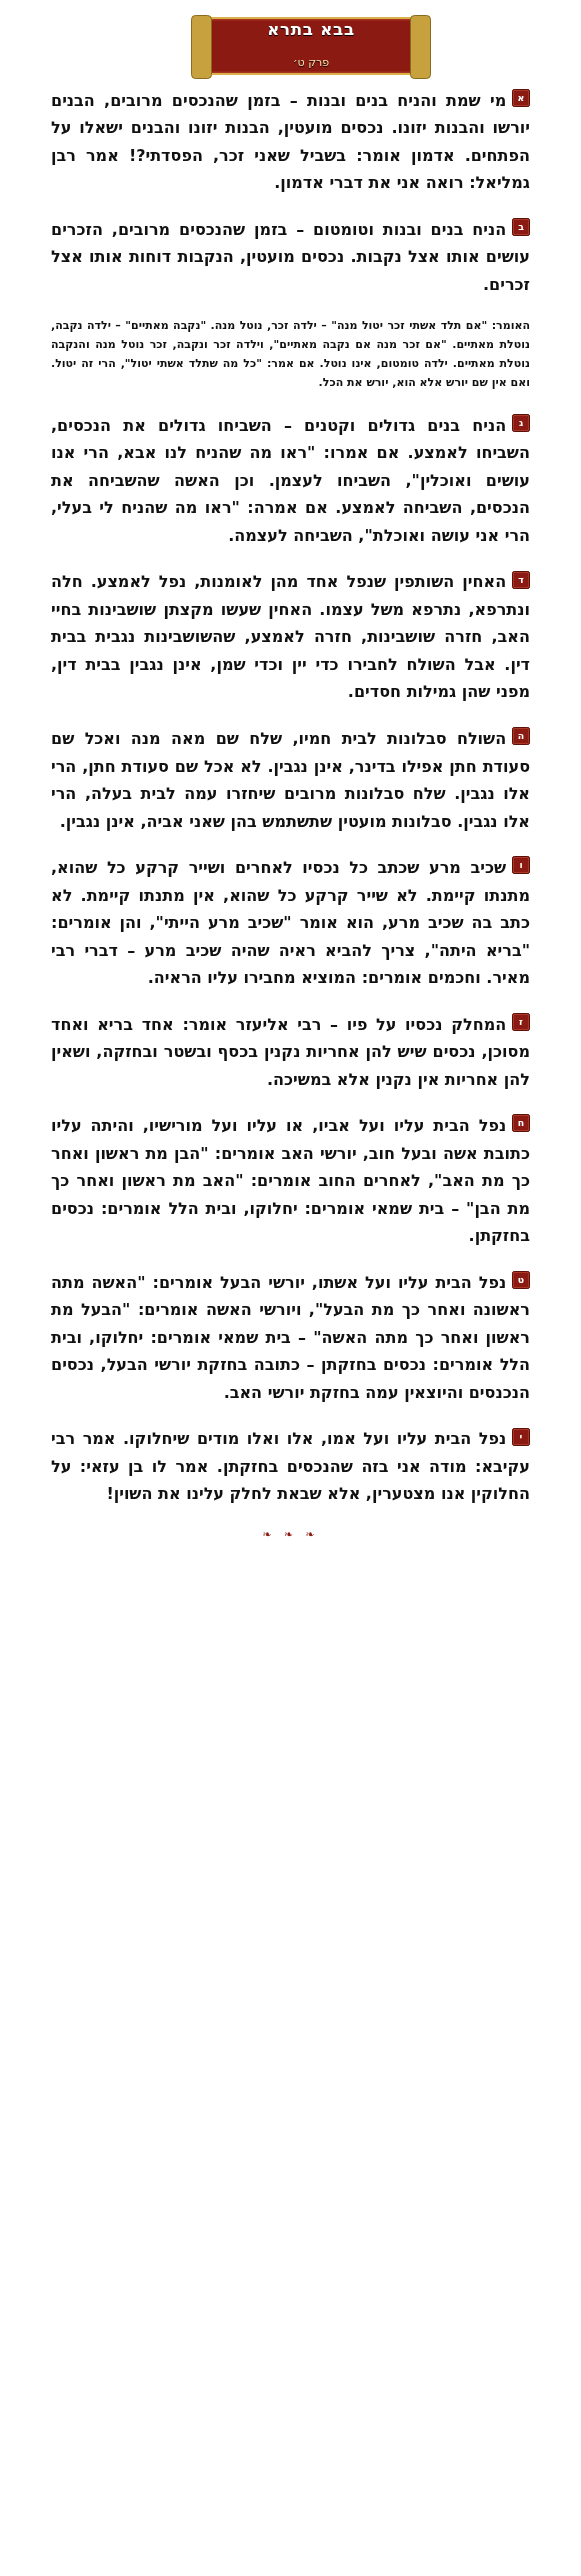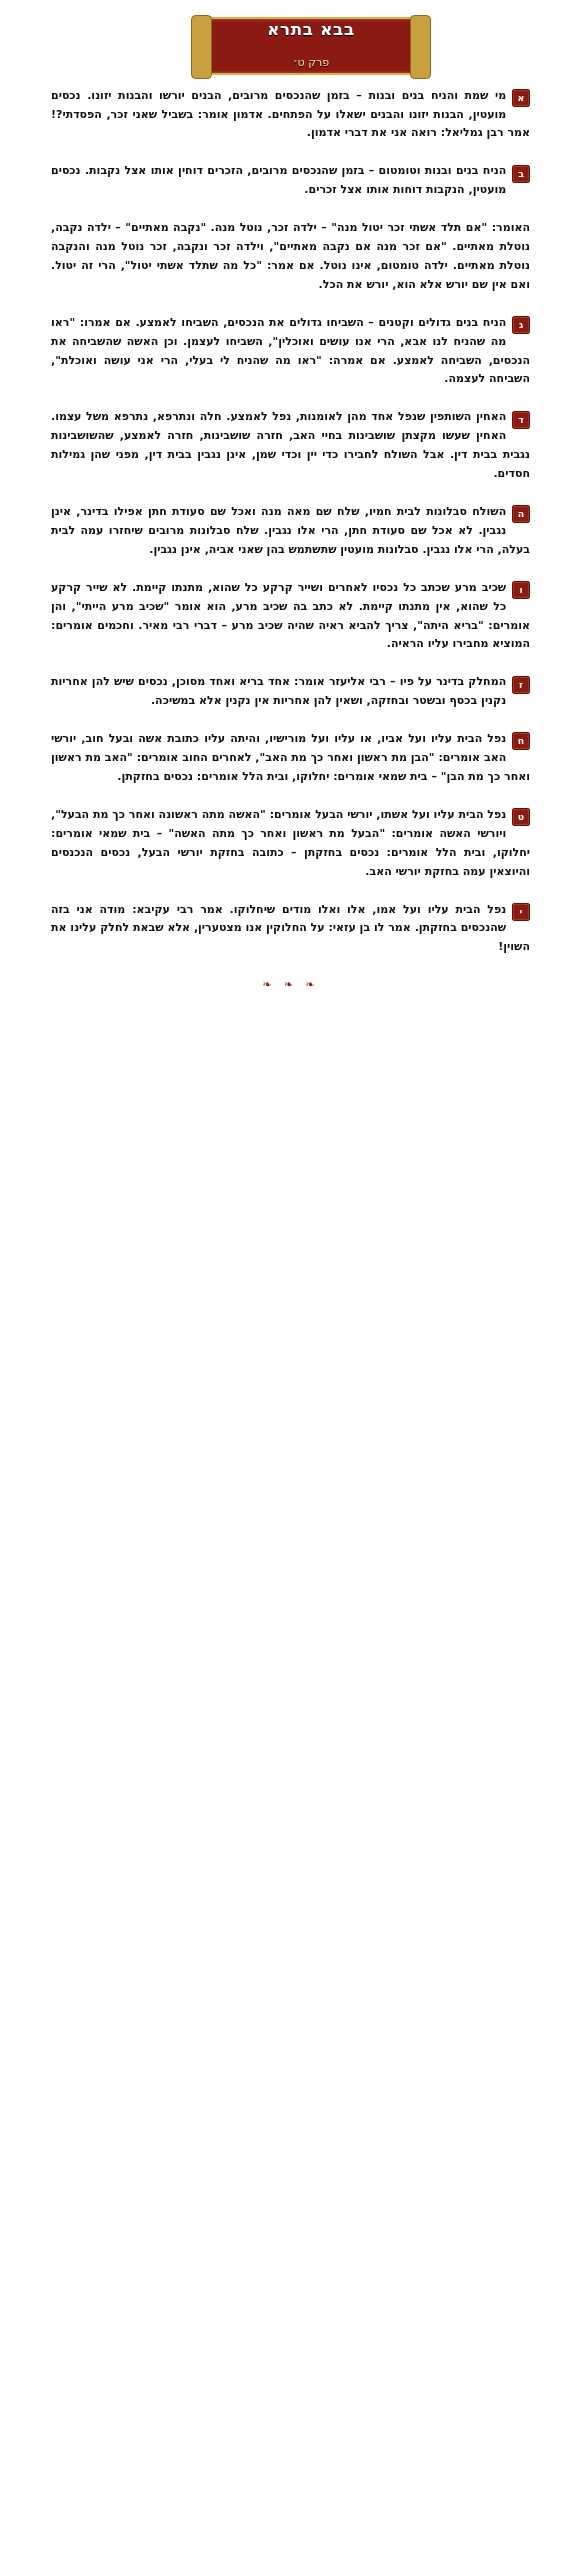--- a/index.html
+++ b/index.html
@@ -82,21 +82,21 @@
     width: 479px;
     margin: 11.6px auto 0 auto;
   }
   .mishnah {
     position: relative;
     margin: 0 0 19px 0;
     padding-right: 0;
     display: block;
   }
   .mishnah-inner {
-    font-size: 11px;
+    font-size: 16px;
     line-height: 1.72;
     text-align: justify;
     text-align-last: right;
     color: #111111;
     font-weight: bold;
   }
   .letter-box {
     float: right;
     width: 16px;
     height: 16px;
@@ -147,21 +147,21 @@
 
   <div class="content">
 
     <div class="mishnah">
       <span class="letter-box">א</span>
       <div class="mishnah-inner">מי שמת והניח בנים ובנות – בזמן שהנכסים מרובים, הבנים יורשו והבנות יזונו. נכסים מועטין, הבנות יזונו והבנים ישאלו על הפתחים. אדמון אומר: בשביל שאני זכר, הפסדתי?! אמר רבן גמליאל: רואה אני את דברי אדמון.</div>
     </div>
 
     <div class="mishnah">
       <span class="letter-box">ב</span>
-      <div class="mishnah-inner">הניח בנים ובנות וטומטום – בזמן שהנכסים מרובים, הזכרים דוחין אותו אצל נקבות. נכסים מועטין, הנקבות דוחות אותו אצל זכרים.</div>
+      <div class="mishnah-inner">הניח בנים ובנות וטומטום – בזמן שהנכסים מרובים, הזכרים עושים אותו אצל נקבות. נכסים מועטין, הנקבות דוחות אותו אצל זכרים.</div>
     </div>
 
     <div class="para">האומר: "אם תלד אשתי זכר יטול מנה" – ילדה זכר, נוטל מנה. "נקבה מאתיים" – ילדה נקבה, נוטלת מאתיים. "אם זכר מנה אם נקבה מאתיים", וילדה זכר ונקבה, זכר נוטל מנה והנקבה נוטלת מאתיים. ילדה טומטום, אינו נוטל. אם אמר: "כל מה שתלד אשתי יטול", הרי זה יטול. ואם אין שם יורש אלא הוא, יורש את הכל.</div>
 
     <div class="mishnah">
       <span class="letter-box">ג</span>
       <div class="mishnah-inner">הניח בנים גדולים וקטנים – השביחו גדולים את הנכסים, השביחו לאמצע. אם אמרו: "ראו מה שהניח לנו אבא, הרי אנו עושים ואוכלין", השביחו לעצמן. וכן האשה שהשביחה את הנכסים, השביחה לאמצע. אם אמרה: "ראו מה שהניח לי בעלי, הרי אני עושה ואוכלת", השביחה לעצמה.</div>
     </div>
 
     <div class="mishnah">
@@ -174,21 +174,21 @@
       <div class="mishnah-inner">השולח סבלונות לבית חמיו, שלח שם מאה מנה ואכל שם סעודת חתן אפילו בדינר, אינן נגבין. לא אכל שם סעודת חתן, הרי אלו נגבין. שלח סבלונות מרובים שיחזרו עמה לבית בעלה, הרי אלו נגבין. סבלונות מועטין שתשתמש בהן שאני אביה, אינן נגבין.</div>
     </div>
 
     <div class="mishnah">
       <span class="letter-box">ו</span>
       <div class="mishnah-inner">שכיב מרע שכתב כל נכסיו לאחרים ושייר קרקע כל שהוא, מתנתו קיימת. לא שייר קרקע כל שהוא, אין מתנתו קיימת. לא כתב בה שכיב מרע, הוא אומר "שכיב מרע הייתי", והן אומרים: "בריא היתה", צריך להביא ראיה שהיה שכיב מרע – דברי רבי מאיר. וחכמים אומרים: המוציא מחבירו עליו הראיה.</div>
     </div>
 
     <div class="mishnah">
       <span class="letter-box">ז</span>
-      <div class="mishnah-inner">המחלק בדינר על פיו – רבי אליעזר אומר: אחד בריא ואחד מסוכן, נכסים שיש להן אחריות נקנין בכסף ובשטר ובחזקה, ושאין להן אחריות אין נקנין אלא במשיכה.</div>
+      <div class="mishnah-inner">המחלק נכסיו על פיו – רבי אליעזר אומר: אחד בריא ואחד מסוכן, נכסים שיש להן אחריות נקנין בכסף ובשטר ובחזקה, ושאין להן אחריות אין נקנין אלא במשיכה.</div>
     </div>
 
 
 
     <div class="mishnah">
       <span class="letter-box">ח</span>
       <div class="mishnah-inner">נפל הבית עליו ועל אביו, או עליו ועל מורישיו, והיתה עליו כתובת אשה ובעל חוב, יורשי האב אומרים: "הבן מת ראשון ואחר כך מת האב", לאחרים החוב אומרים: "האב מת ראשון ואחר כך מת הבן" – בית שמאי אומרים: יחלוקו, ובית הלל אומרים: נכסים בחזקתן.</div>
     </div>
 
     <div class="mishnah">

